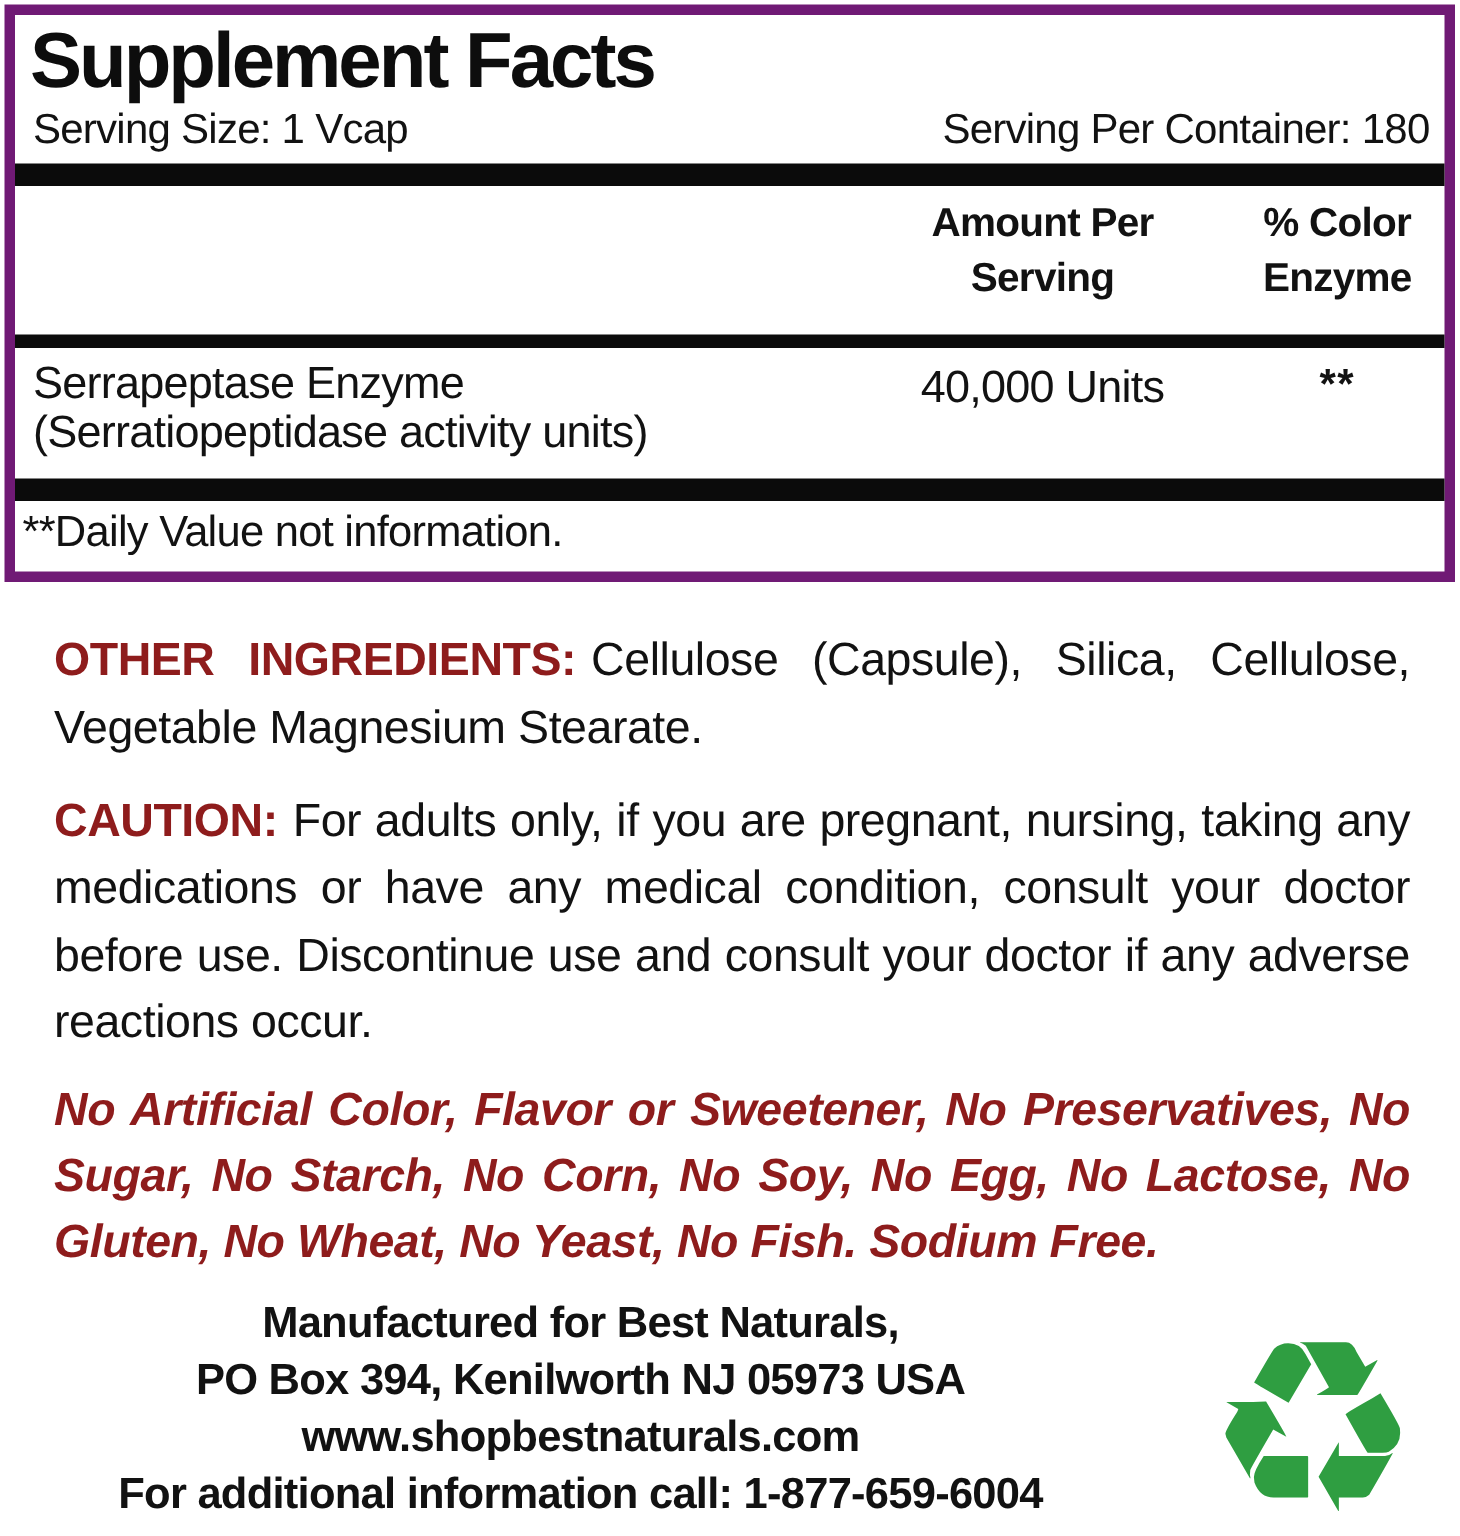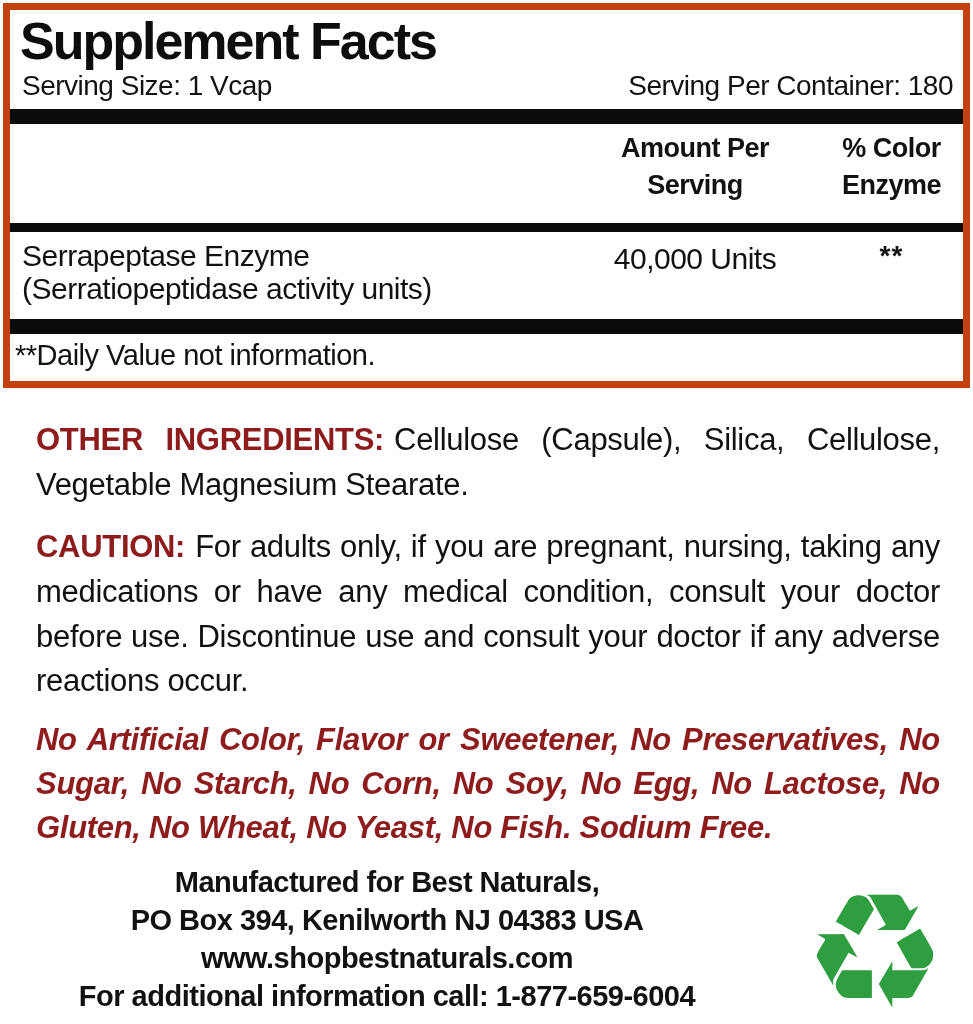--- a/index.html
+++ b/index.html
@@ -8,21 +8,21 @@
     width:973px; height:1024px;
     background:#ffffff;
     overflow:hidden;
     color:#121212;
     font-family:"Liberation Sans","DejaVu Sans",sans-serif;
   }
 
   
   .facts-panel {
     margin:3px 3px 0 3px;
-    border:7px solid #c2410c;
+    border:7px solid #701a75;
     background:#ffffff;
     box-sizing:border-box;
   }
   .panel-title {
     margin:0;
     padding:4px 10px 0 10px;
     font-size:52px;
     font-weight:bold;
     letter-spacing:-2px;
     line-height:1.05;
@@ -152,21 +152,21 @@
 
   <p class="para other"><span class="red-label">OTHER INGREDIENTS:</span><span>Cellulose (Capsule), Silica, Cellulose, Vegetable Magnesium Stearate.</span></p>
 
   <p class="para caution"><span class="red-label">CAUTION:</span><span>For adults only, if you are pregnant, nursing, taking any medications or have any medical condition, consult your doctor before use. Discontinue use and consult your doctor if any adverse reactions occur.</span></p>
 
   <p class="para claims">No Artificial Color, Flavor or Sweetener, No Preservatives, No Sugar, No Starch, No Corn, No Soy, No Egg, No Lactose, No Gluten, No Wheat, No Yeast, No Fish. Sodium Free.</p>
 
   <div class="footer">
     <div class="footer-center">
       <div>Manufactured for Best Naturals,</div>
-      <div>PO Box 394, Kenilworth NJ 04383 USA</div>
+      <div>PO Box 394, Kenilworth NJ 05973 USA</div>
       <div>www.shopbestnaturals.com</div>
       <div>For additional information call: 1-877-659-6004</div>
     </div>
     <div class="recycle-icon">♻</div>
     <div class="lot-row">
       <span class="lot-label">Lot#</span>
       <span class="exp-label">Exp#</span>
     </div>
   </div>
 

